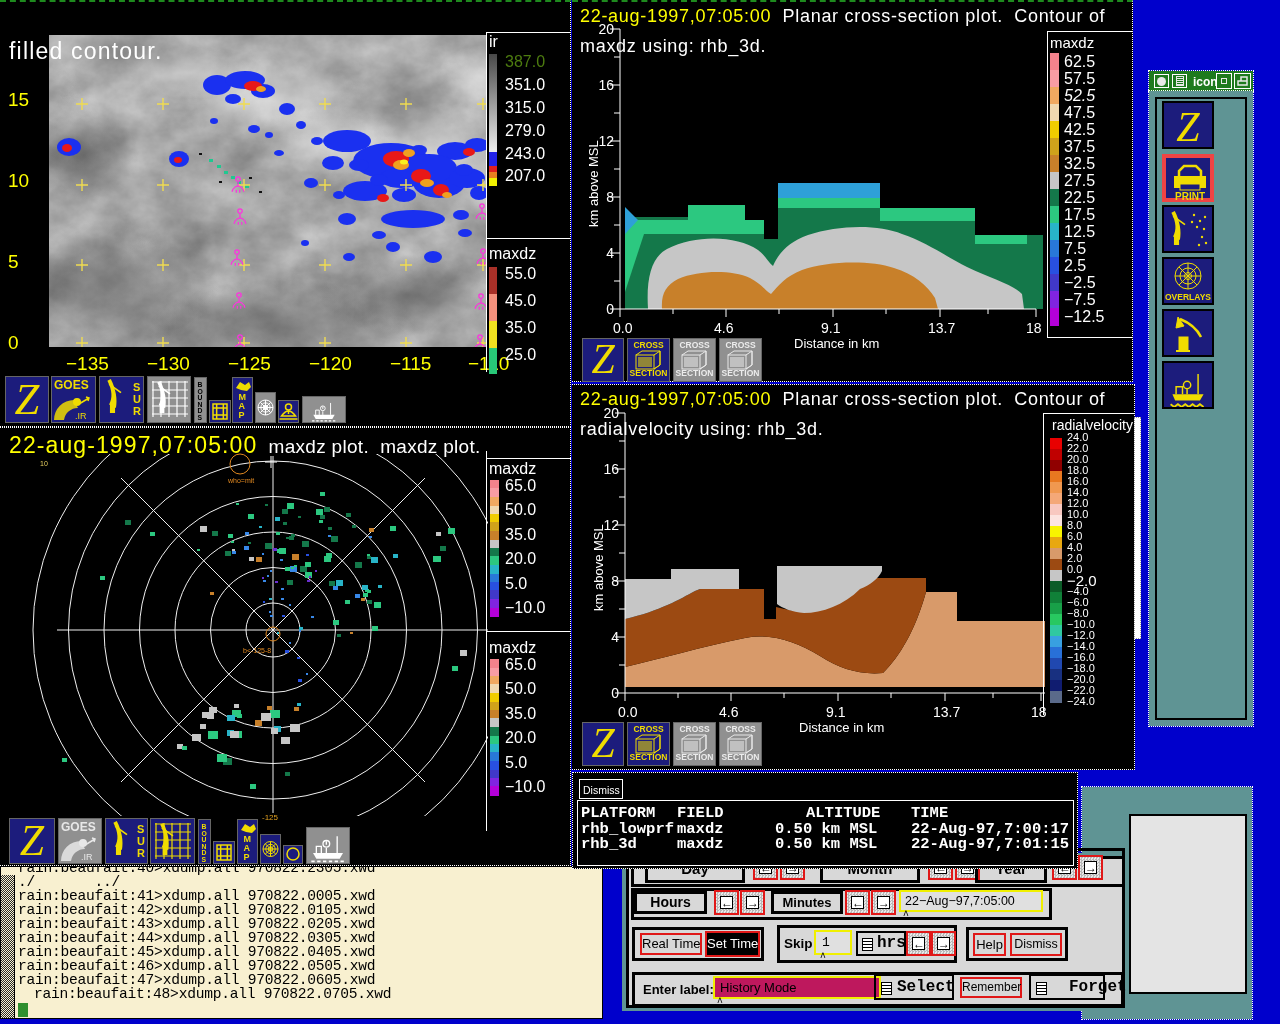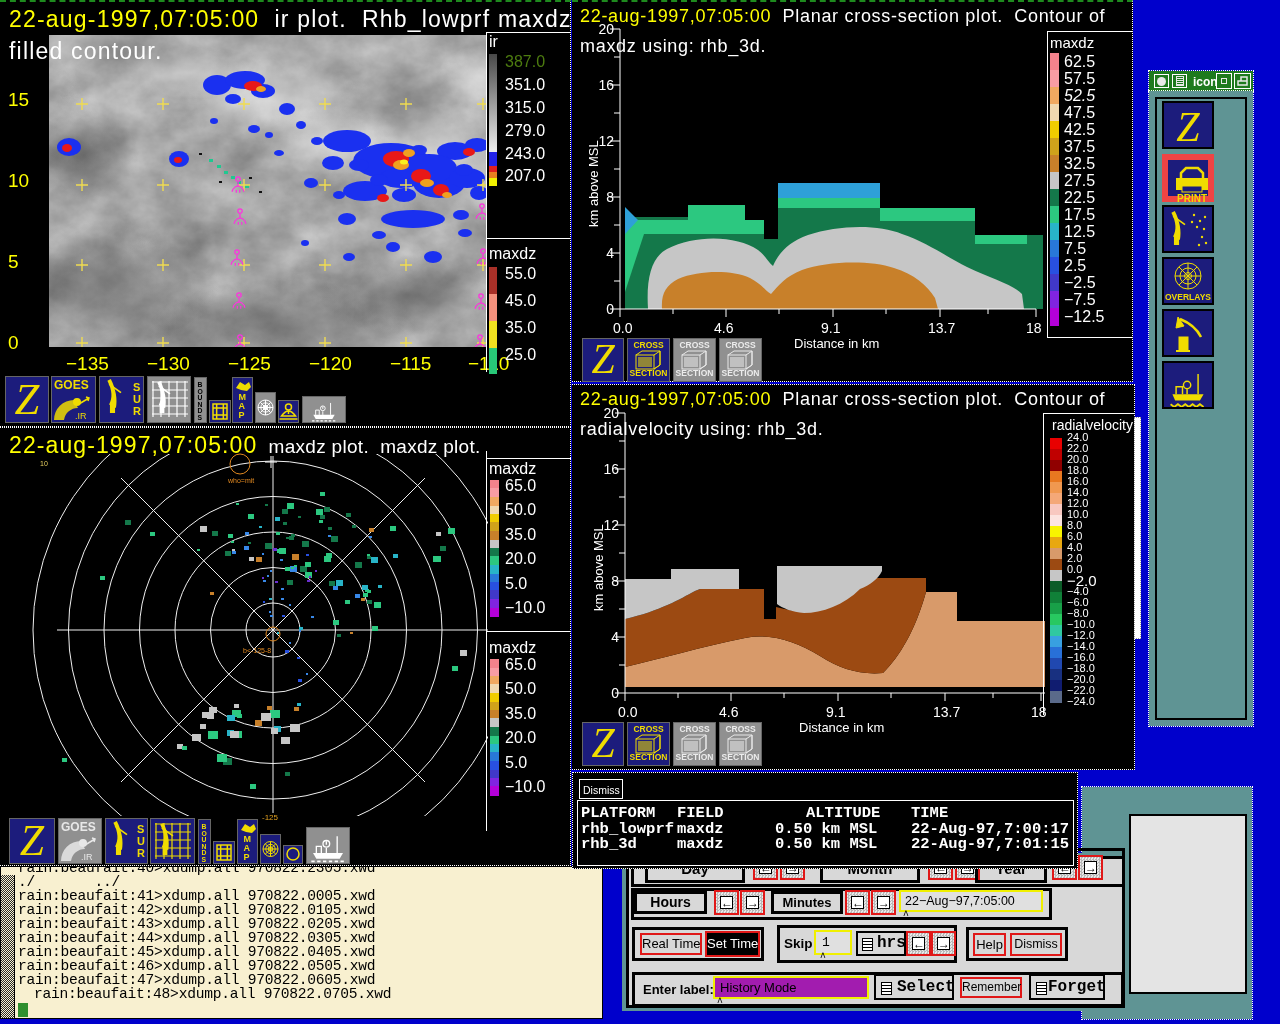--- a/index.html
+++ b/index.html
@@ -1,18 +1,17 @@
 <!DOCTYPE html>
 <html><head><meta charset="utf-8"><style>
 *{margin:0;padding:0;box-sizing:border-box}
 body{width:1280px;height:1024px;background:#0000cc;position:relative;overflow:hidden;font-family:"Liberation Sans",sans-serif}
 .pan{position:absolute;background:#000}
 </style></head><body>
 <div class="pan" style="left:0;top:0;width:571px;height:427px;border-top:2px dashed #1e8a1e;border-right:1px dotted #fff;border-bottom:1px dotted #fff;">
-<div style="position:absolute;left:9px;top:5px;font-family:'Liberation Sans',sans-serif;font-size:23px;line-height:25px;color:#fff;font-weight:normal;white-space:pre;z-index:5;letter-spacing:1.2px;"><span style="color:#ffff00">22-aug-1997,07:05:00</span><span style="color:#fff">  ir plot.  Rhb_lowprf maxdz</span></div>
 <div style="position:absolute;left:9px;top:37px;font-family:'Liberation Sans',sans-serif;font-size:23px;line-height:25px;color:#fff;font-weight:normal;white-space:pre;z-index:5;letter-spacing:1.2px;">filled contour.</div>
 <svg width="437" height="312" style="position:absolute;left:49px;top:33px">
       <defs>
         <filter id="cl" x="0" y="0" width="100%" height="100%" color-interpolation-filters="sRGB">
           <feTurbulence type="fractalNoise" baseFrequency="0.018 0.022" numOctaves="5" seed="11" result="n"></feTurbulence>
           <feColorMatrix in="n" type="matrix" values="1 0 0 0 0  1 0 0 0 0  1 0 0 0 0  0 0 0 0 1"></feColorMatrix>
           <feComponentTransfer>
             <feFuncR type="linear" slope="0.36" intercept="0.47"></feFuncR>
             <feFuncG type="linear" slope="0.36" intercept="0.47"></feFuncG>
             <feFuncB type="linear" slope="0.36" intercept="0.47"></feFuncB>
@@ -852,34 +851,34 @@
     </div>
 <div style="position:absolute;left:337px;top:68px;width:102px;height:34px;border:3px solid #000;"></div>
 <div style="position:absolute;left:344px;top:74px;width:33px;height:23px;border:2px solid #e01818;">
       <div style="font-size:13px;line-height:19px;text-align:center;white-space:nowrap">Help</div>
     </div>
 <div style="position:absolute;left:381px;top:74px;width:52px;height:23px;border:2px solid #e01818;">
       <div style="font-size:12.5px;line-height:19px;text-align:center;white-space:nowrap">Dismiss</div>
     </div>
 <div style="position:absolute;left:3px;top:113px;width:492px;height:35px;border:3px solid #000;"></div>
 <div style="position:absolute;left:14px;top:123px;font-family:'Liberation Sans',sans-serif;font-size:13px;line-height:15px;color:#000;font-weight:bold;white-space:pre;">Enter label:</div>
-<div style="position:absolute;left:84px;top:117px;width:156px;height:23px;border:2px solid #f0f000;background:#a21caf;">
+<div style="position:absolute;left:84px;top:117px;width:168px;height:23px;border:2px solid #f0f000;background:#be185d;">
       <div style="font-size:13px;line-height:19px;padding-left:5px">History Mode</div>
     </div>
 <div style="position:absolute;left:88px;top:136px;font-family:'Liberation Sans',sans-serif;font-size:10px;line-height:12px;color:#000;font-weight:normal;white-space:pre;">˄</div>
 <div style="position:absolute;left:245px;top:115px;width:80px;height:26px;border:2px solid #000;">
       <div style="position:absolute;left:5px;top:6px;width:11px;height:13px;border:1px solid #000;background:repeating-linear-gradient(#fff 0 2px,#000 2px 3px)"></div>
       <div style="font-family:'Liberation Mono';font-weight:bold;font-size:16px;line-height:22px;padding-left:21px">Select</div>
     </div>
 <div style="position:absolute;left:331px;top:118px;width:62px;height:21px;border:2px solid #e01818;">
       <div style="font-size:12px;line-height:17px;text-align:center;white-space:nowrap">Remember</div>
     </div>
 <div style="position:absolute;left:400px;top:115px;width:76px;height:26px;border:2px solid #000;">
       <div style="position:absolute;left:5px;top:6px;width:11px;height:13px;border:1px solid #000;background:repeating-linear-gradient(#fff 0 2px,#000 2px 3px)"></div>
-      <div style="font-family:'Liberation Mono';font-weight:bold;font-size:16px;line-height:22px;padding-left:17px">Forget</div>
+      <div style="font-family:'Liberation Mono';font-weight:bold;font-size:16px;line-height:22px;padding-left:38px">Forget</div>
     </div>
 </div>
 <div style="position:absolute;left:0;top:866px;width:603px;height:153px;background:#f8f0d0;border:1px solid #000;overflow:hidden;">
 <div style="position:absolute;left:0px;top:8px;width:14px;height:145px;background:repeating-conic-gradient(#2a2a2a 0 25%,#f8f0d0 0 50%) 0 0/2px 2px;border-right:1.5px solid #000;"></div>
 <div style="position:absolute;left:17px;top:-7px;font-family:'Liberation Mono',sans-serif;font-size:14.6px;line-height:16.6px;color:#000;font-weight:normal;white-space:pre;letter-spacing:-0.25px;">rain:beaufait:40&gt;xdump.all 970822.2305.xwd</div>
 <div style="position:absolute;left:17px;top:7px;font-family:'Liberation Mono',sans-serif;font-size:14.6px;line-height:16.6px;color:#000;font-weight:normal;white-space:pre;letter-spacing:-0.25px;">./       ../</div>
 <div style="position:absolute;left:17px;top:21px;font-family:'Liberation Mono',sans-serif;font-size:14.6px;line-height:16.6px;color:#000;font-weight:normal;white-space:pre;letter-spacing:-0.25px;">rain:beaufait:41&gt;xdump.all 970822.0005.xwd</div>
 <div style="position:absolute;left:17px;top:35px;font-family:'Liberation Mono',sans-serif;font-size:14.6px;line-height:16.6px;color:#000;font-weight:normal;white-space:pre;letter-spacing:-0.25px;">rain:beaufait:42&gt;xdump.all 970822.0105.xwd</div>
 <div style="position:absolute;left:17px;top:49px;font-family:'Liberation Mono',sans-serif;font-size:14.6px;line-height:16.6px;color:#000;font-weight:normal;white-space:pre;letter-spacing:-0.25px;">rain:beaufait:43&gt;xdump.all 970822.0205.xwd</div>
 <div style="position:absolute;left:17px;top:63px;font-family:'Liberation Mono',sans-serif;font-size:14.6px;line-height:16.6px;color:#000;font-weight:normal;white-space:pre;letter-spacing:-0.25px;">rain:beaufait:44&gt;xdump.all 970822.0305.xwd</div>
@@ -901,21 +900,21 @@
     <div style="width:6px;height:6px;border:1px solid #e8e8e8;margin:4px auto"></div>
   </div>
 <div style="position:absolute;left:1234px;top:73px;width:17px;height:16px;border:1px solid #fff;"><svg width="15" height="14">
       <path d="M3,11 v-4 h3 v-4 h6 v8 z M6,7 h6" stroke="#e8e8e8" fill="none" stroke-width="1.5"></path>
     </svg></div>
 <div style="position:absolute;left:1149px;top:91px;width:104px;height:635px;background:#5f9494;outline:1px dotted #fff;"></div>
 <div style="position:absolute;left:1155px;top:97px;width:92px;height:623px;border:2px solid #000;"></div>
 <div style="position:absolute;left:1162px;top:101px;width:52px;height:48px;background:#1c1c7c;border:2px solid #000;"><svg width="48" height="44">
       <text x="24" y="38" font-family="Liberation Serif" font-style="italic" font-size="42" fill="#f0dc00" text-anchor="middle">Z</text>
     </svg></div>
-<div style="position:absolute;left:1162px;top:154px;width:52px;height:48px;background:#1c1c7c;border:6px solid #ef4444;"><svg width="48" height="44">
+<div style="position:absolute;left:1162px;top:154px;width:52px;height:48px;background:#1c1c7c;border:4px solid #ef4444;"><svg width="48" height="44">
       <g fill="#f0dc00">
         <path d="M8,18 h32 v12 h-32 z"></path>
         <path d="M13,18 v-5 l5,-5 h12 l5,5 v5" fill="none" stroke="#f0dc00" stroke-width="2.5"></path>
         <rect x="14" y="26" width="20" height="6" fill="#1c1c7c" stroke="#f0dc00"></rect>
       </g>
       <text x="24" y="42" font-family="Liberation Sans" font-weight="bold" font-size="10" fill="#f0dc00" text-anchor="middle">PRINT</text>
     </svg></div>
 <div style="position:absolute;left:1162px;top:205px;width:52px;height:48px;background:#1c1c7c;border:2px solid #000;"><svg width="48" height="44">
       <g transform="translate(4,4) scale(0.85)" stroke="#f0dc00" fill="#f0dc00">
         <path d="M4,2 C10,14 10,22 6,30 L14,34 C16,24 14,12 8,0 Z" stroke="none"></path>

